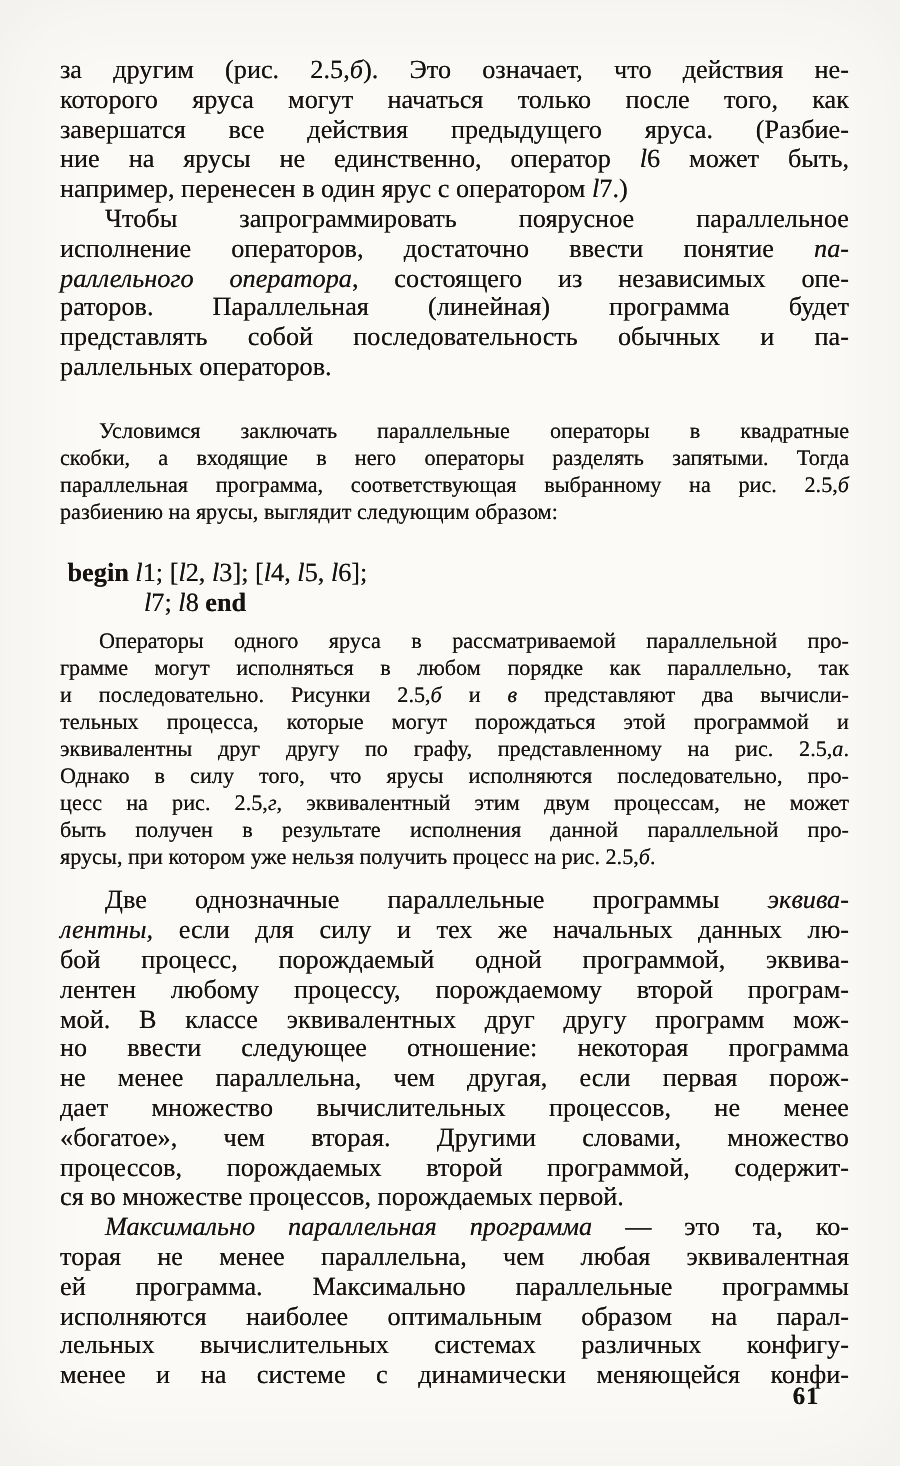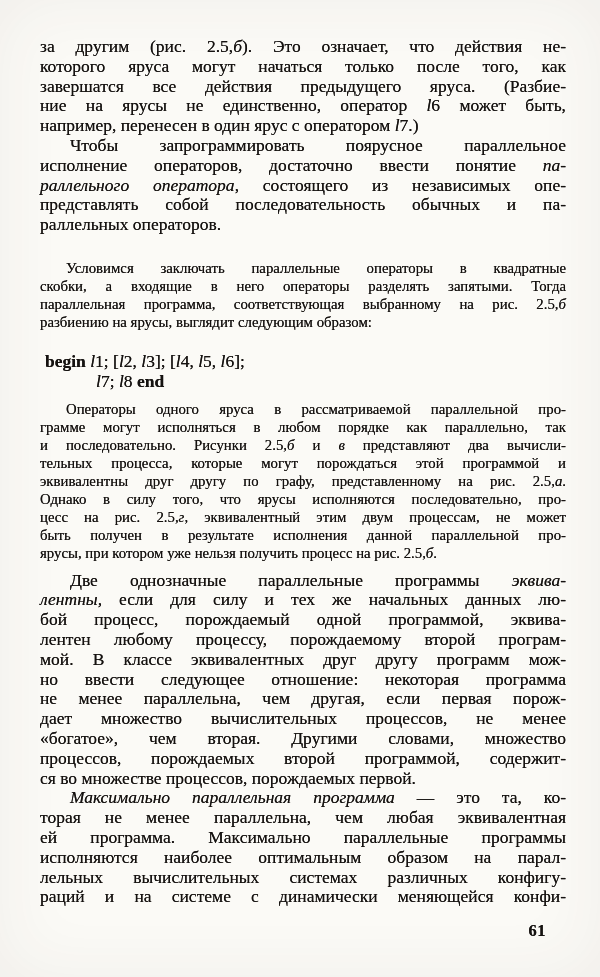--- a/index.html
+++ b/index.html
@@ -62,20 +62,21 @@
       <div class="line"><span>за другим (рис. 2.5,</span><span class="it">б</span><span>). Это означает, что действия не-</span></div>
       <div class="line"><span>которого яруса могут начаться только после того, как</span></div>
       <div class="line"><span>завершатся все действия предыдущего яруса. (Разбие-</span></div>
       <div class="line"><span>ние на ярусы не единственно, оператор </span><span class="it">l</span><span>6 может быть,</span></div>
       <div class="line last"><span>например, перенесен в один ярус с оператором </span><span class="it">l</span><span>7.)</span></div>
     </div>
     <div class="block para main blk-1">
       <div class="line ind"><span>Чтобы запрограммировать поярусное параллельное</span></div>
       <div class="line"><span>исполнение операторов, достаточно ввести понятие </span><span class="it">па-</span></div>
       <div class="line"><span class="it">раллельного оператора</span><span>, состоящего из независимых опе-</span></div>
+      <div class="line"><span>раторов. Параллельная (линейная) программа будет</span></div>
       <div class="line"><span>представлять собой последовательность обычных и па-</span></div>
       <div class="line last"><span>раллельных операторов.</span></div>
     </div>
     <div class="block para small blk-2">
       <div class="line ind"><span>Условимся заключать параллельные операторы в квадратные</span></div>
       <div class="line"><span>скобки, а входящие в него операторы разделять запятыми. Тогда</span></div>
       <div class="line"><span>параллельная программа, соответствующая выбранному на рис. 2.5,</span><span class="it">б</span></div>
       <div class="line last"><span>разбиению на ярусы, выглядит следующим образом:</span></div>
     </div>
     <div class="block code main blk-3">
@@ -105,17 +106,17 @@
       <div class="line"><span>«богатое», чем вторая. Другими словами, множество</span></div>
       <div class="line"><span>процессов, порождаемых второй программой, содержит-</span></div>
       <div class="line last"><span>ся во множестве процессов, порождаемых первой.</span></div>
     </div>
     <div class="block para main blk-6">
       <div class="line ind"><span class="it">Максимально параллельная программа</span><span> — это та, ко-</span></div>
       <div class="line"><span>торая не менее параллельна, чем любая эквивалентная</span></div>
       <div class="line"><span>ей программа. Максимально параллельные программы</span></div>
       <div class="line"><span>исполняются наиболее оптимальным образом на парал-</span></div>
       <div class="line"><span>лельных вычислительных системах различных конфигу-</span></div>
-      <div class="line"><span>раций и на системе с динамически меняющейся конфи-</span></div>
+      <div class="line"><span>менее и на системе с динамически меняющейся конфи-</span></div>
     </div>
   </div>
 
 <div id="page-number">61</div>
 
 </body></html>

